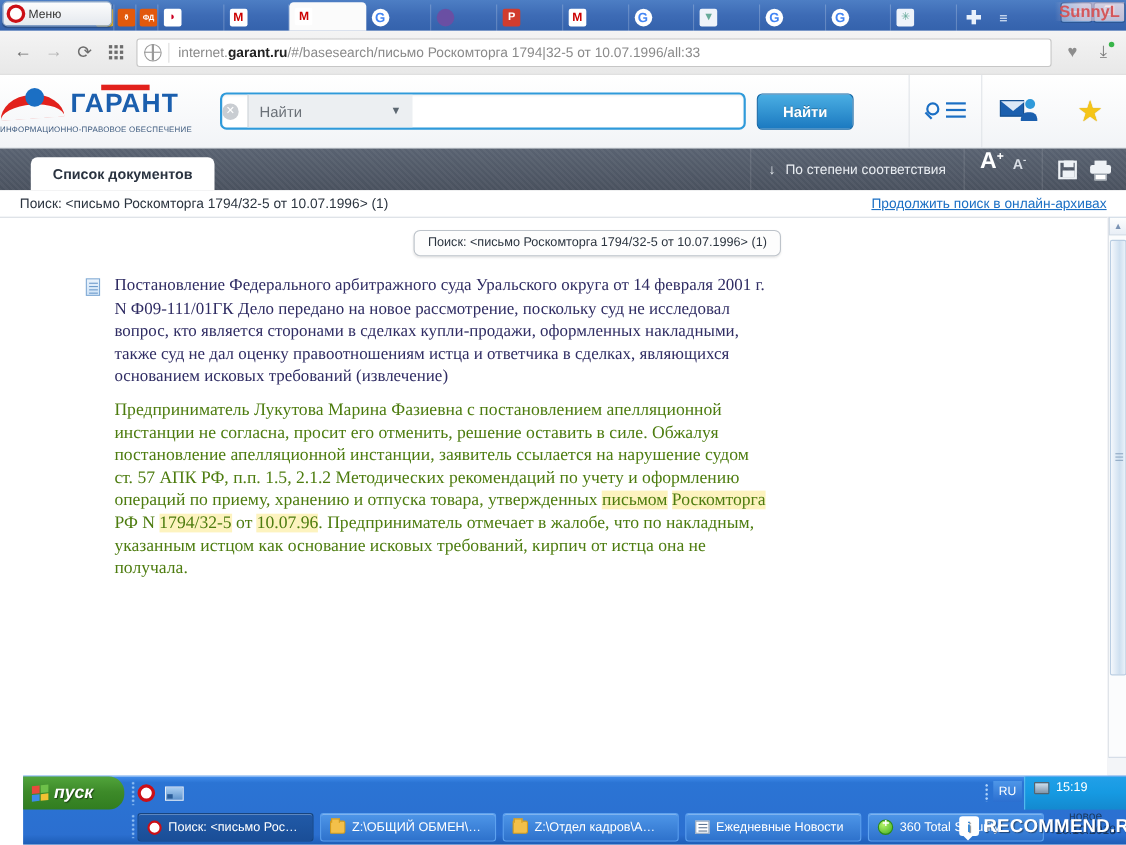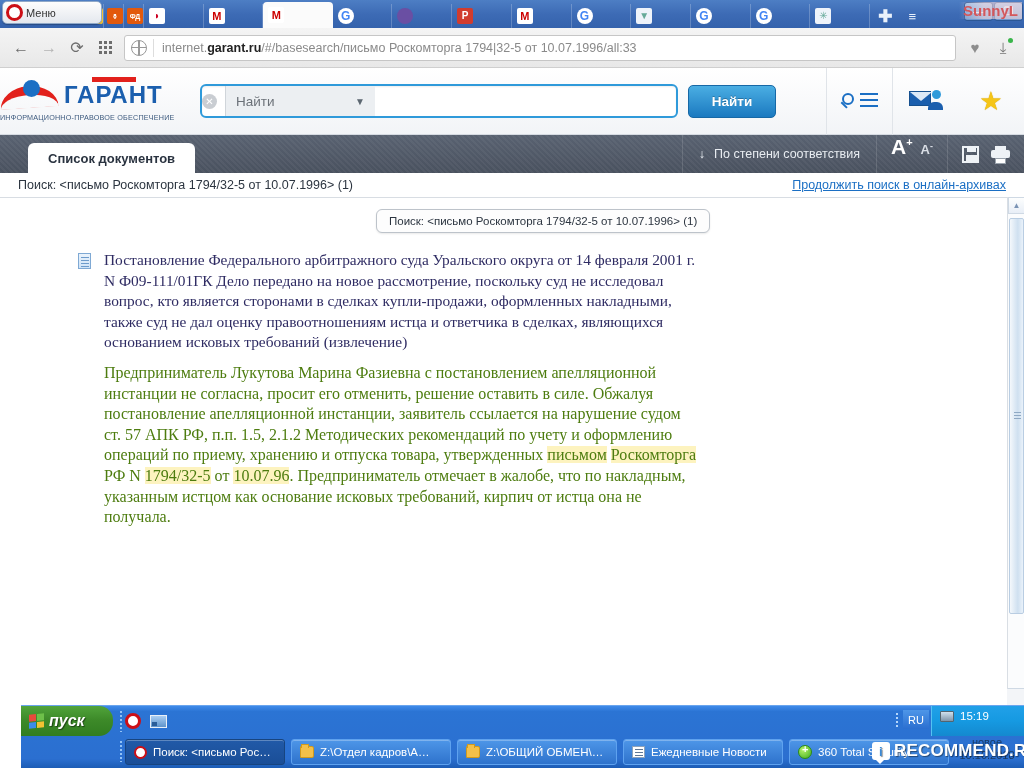--- a/index.html
+++ b/index.html
@@ -690,25 +690,25 @@
     </div>
 
     <span class="grip" style="left:98px;top:34px;"></span>
     <div class="tasks">
       <div class="taskitem active">
         <span class="ti-opera"></span>
         <span>Поиск: &lt;письмо Рос…</span>
       </div>
       <div class="taskitem">
         <span class="ti-folder"></span>
-        <span>Z:\Отдел кадров\А…</span>
+        <span>Z:\ОБЩИЙ ОБМЕН\…</span>
       </div>
       <div class="taskitem">
         <span class="ti-folder"></span>
-        <span>Z:\ОБЩИЙ ОБМЕН\…</span>
+        <span>Z:\Отдел кадров\А…</span>
       </div>
       <div class="taskitem">
         <span class="ti-news"></span>
         <span>Ежедневные Новости</span>
       </div>
       <div class="taskitem">
         <span class="ti-360"></span>
         <span>360 Total Security</span>
       </div>
     </div>

